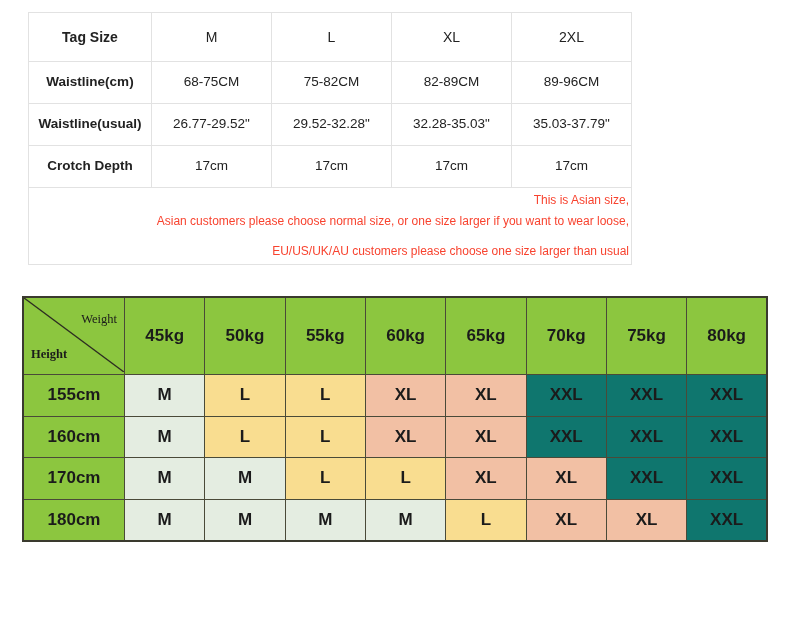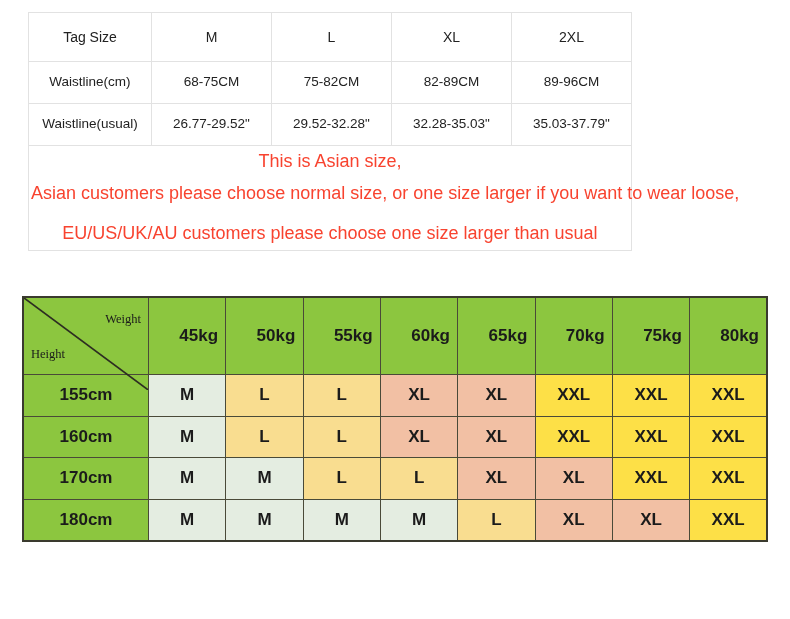--- a/index.html
+++ b/index.html
@@ -32,44 +32,46 @@
     text-align: center;
     vertical-align: middle;
     color: #222222;
     font-size: 13.5px;
     font-family: "Liberation Sans", sans-serif;
     padding: 0 2px;
     line-height: 1.35;
   }
   table.spec td.rowlabel {
     width: 118px;
+    font-weight: bold;
   }
   table.spec tr.hdr td {
     height: 48px;
     font-size: 14px;
   }
   table.spec tr.body td {
     height: 41px;
   }
   table.spec tr.tall td {
     height: 49px;
   }
   td.note-cell {
     border: 1px solid #e2e2e2;
     text-align: left;
     vertical-align: top;
     padding: 12px 0 10px 8px;
     height: 76px;
   }
   .note-line {
     color: #f8432f;
-    font-size: 18px;
+    font-size: 12px;
     line-height: 1.75;
     font-family: "Liberation Sans", sans-serif;
     white-space: nowrap;
+    text-align: right;
   }
   .note-line.gap {
     margin-top: 9px;
   }
 
   
   #fit-matrix-wrap {
     position: absolute;
     left: 22px;
     top: 296px;
@@ -88,21 +90,20 @@
     height: 38.5px;
     font-size: 17px;
     font-weight: bold;
     color: #1b1b1b;
     font-family: "Liberation Sans", sans-serif;
   }
   table.matrix tr.mhdr td {
     background: #8cc63f;
     height: 74px;
     font-size: 17px;
-    padding-left: 24px;
   }
   td.corner {
     position: relative;
     padding: 0;
     background: #8cc63f;
     width: 100px;
   }
   td.corner .diag {
     position: absolute;
     inset: 0;
@@ -115,33 +116,33 @@
     font-size: 12.5px;
     font-weight: normal;
     color: #1b1b1b;
   }
   td.corner .hlbl {
     position: absolute;
     left: 7px;
     bottom: 12px;
     font-family: "Liberation Serif", serif;
     font-size: 12.5px;
-    font-weight: normal;
+    font-weight: bold;
     color: #1b1b1b;
   }
   td.hrow {
     background: #8cc63f;
     font-size: 16px;
     font-weight: bold;
     margin-left: 10px;
   }
   td.sz-M  { background: #e4ede1; }
   td.sz-L  { background: #f9dd90; }
   td.sz-XL { background: #f2c0a4; }
-  td.sz-XXL{ background: #fde047; }
+  td.sz-XXL{ background: #0f766e; }
 </style>
 </head>
 <body>
 
 <div id="size-spec-table-wrap">
   <table class="spec">
     <tbody id="spec-body">
         <tr class="hdr">
           <td class="rowlabel">Tag Size</td>
           <td>M</td>
@@ -155,20 +156,27 @@
           <td>75-82CM</td>
           <td>82-89CM</td>
           <td>89-96CM</td>
         </tr>
         <tr class="body">
           <td class="rowlabel">Waistline(usual)</td>
           <td>26.77-29.52"</td>
           <td>29.52-32.28"</td>
           <td>32.28-35.03"</td>
           <td>35.03-37.79"</td>
+        </tr>
+        <tr class="body">
+          <td class="rowlabel">Crotch Depth</td>
+          <td>17cm</td>
+          <td>17cm</td>
+          <td>17cm</td>
+          <td>17cm</td>
         </tr>
         <tr>
           <td class="note-cell" colspan="5">
             <div class="note-line">This is Asian size,</div>
             <div class="note-line">Asian customers please choose normal size, or one size larger if you want to wear loose,</div>
             <div class="note-line gap">EU/US/UK/AU customers please choose one size larger than usual</div>
           </td>
         </tr>
       </tbody>
   </table>

